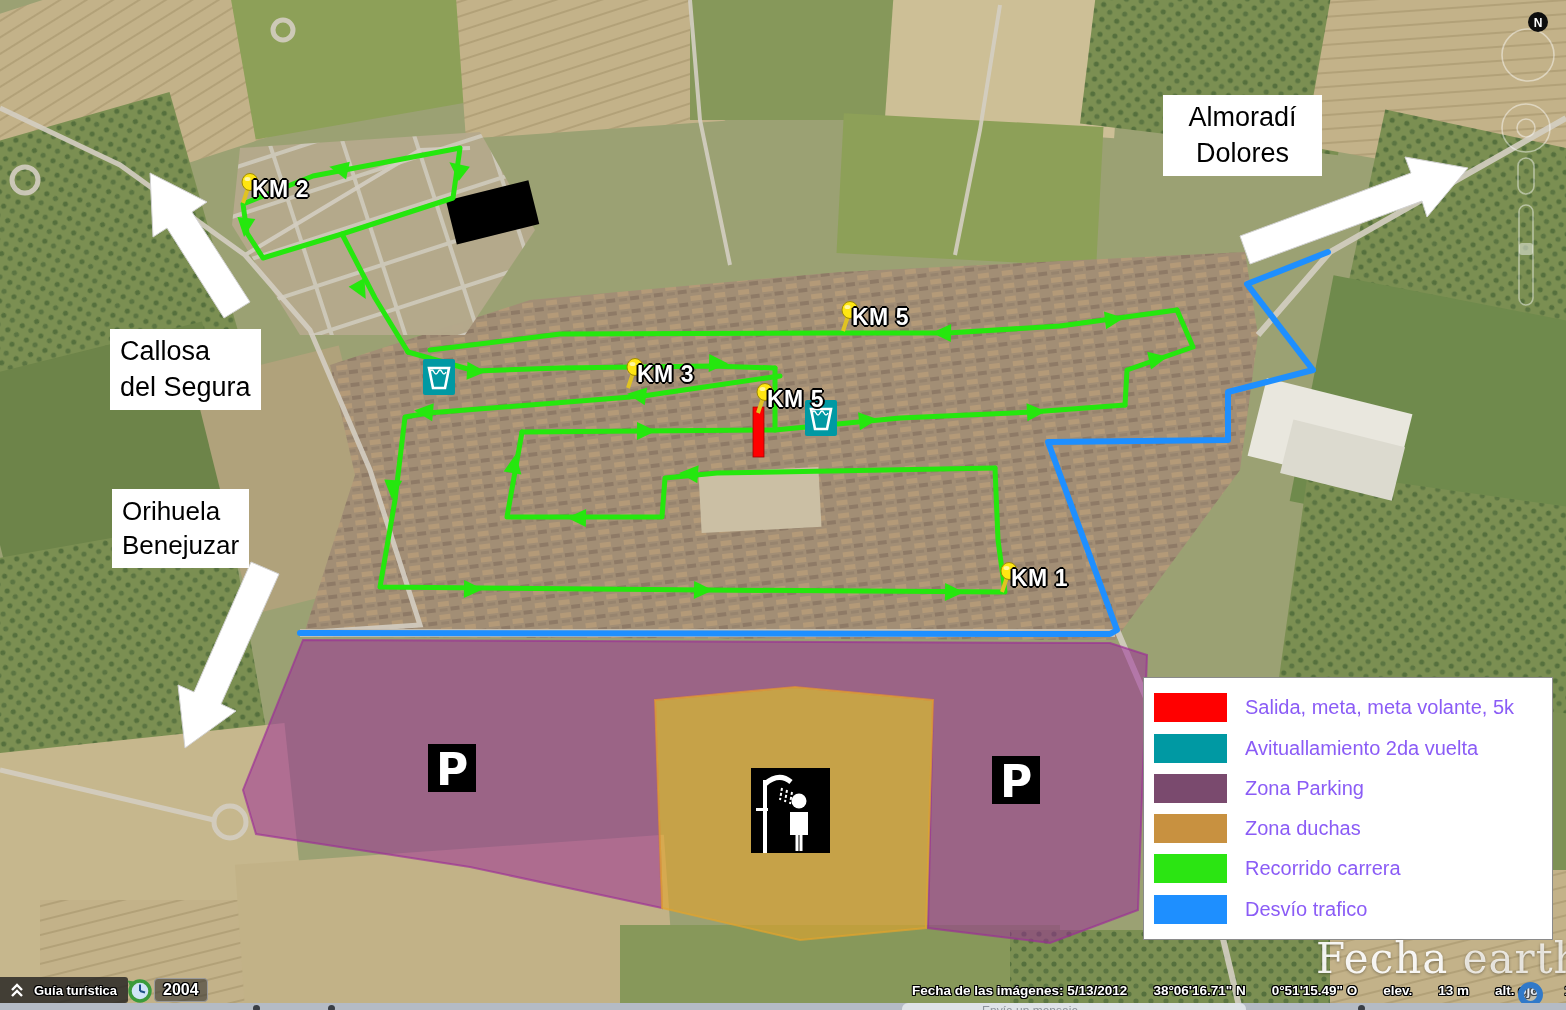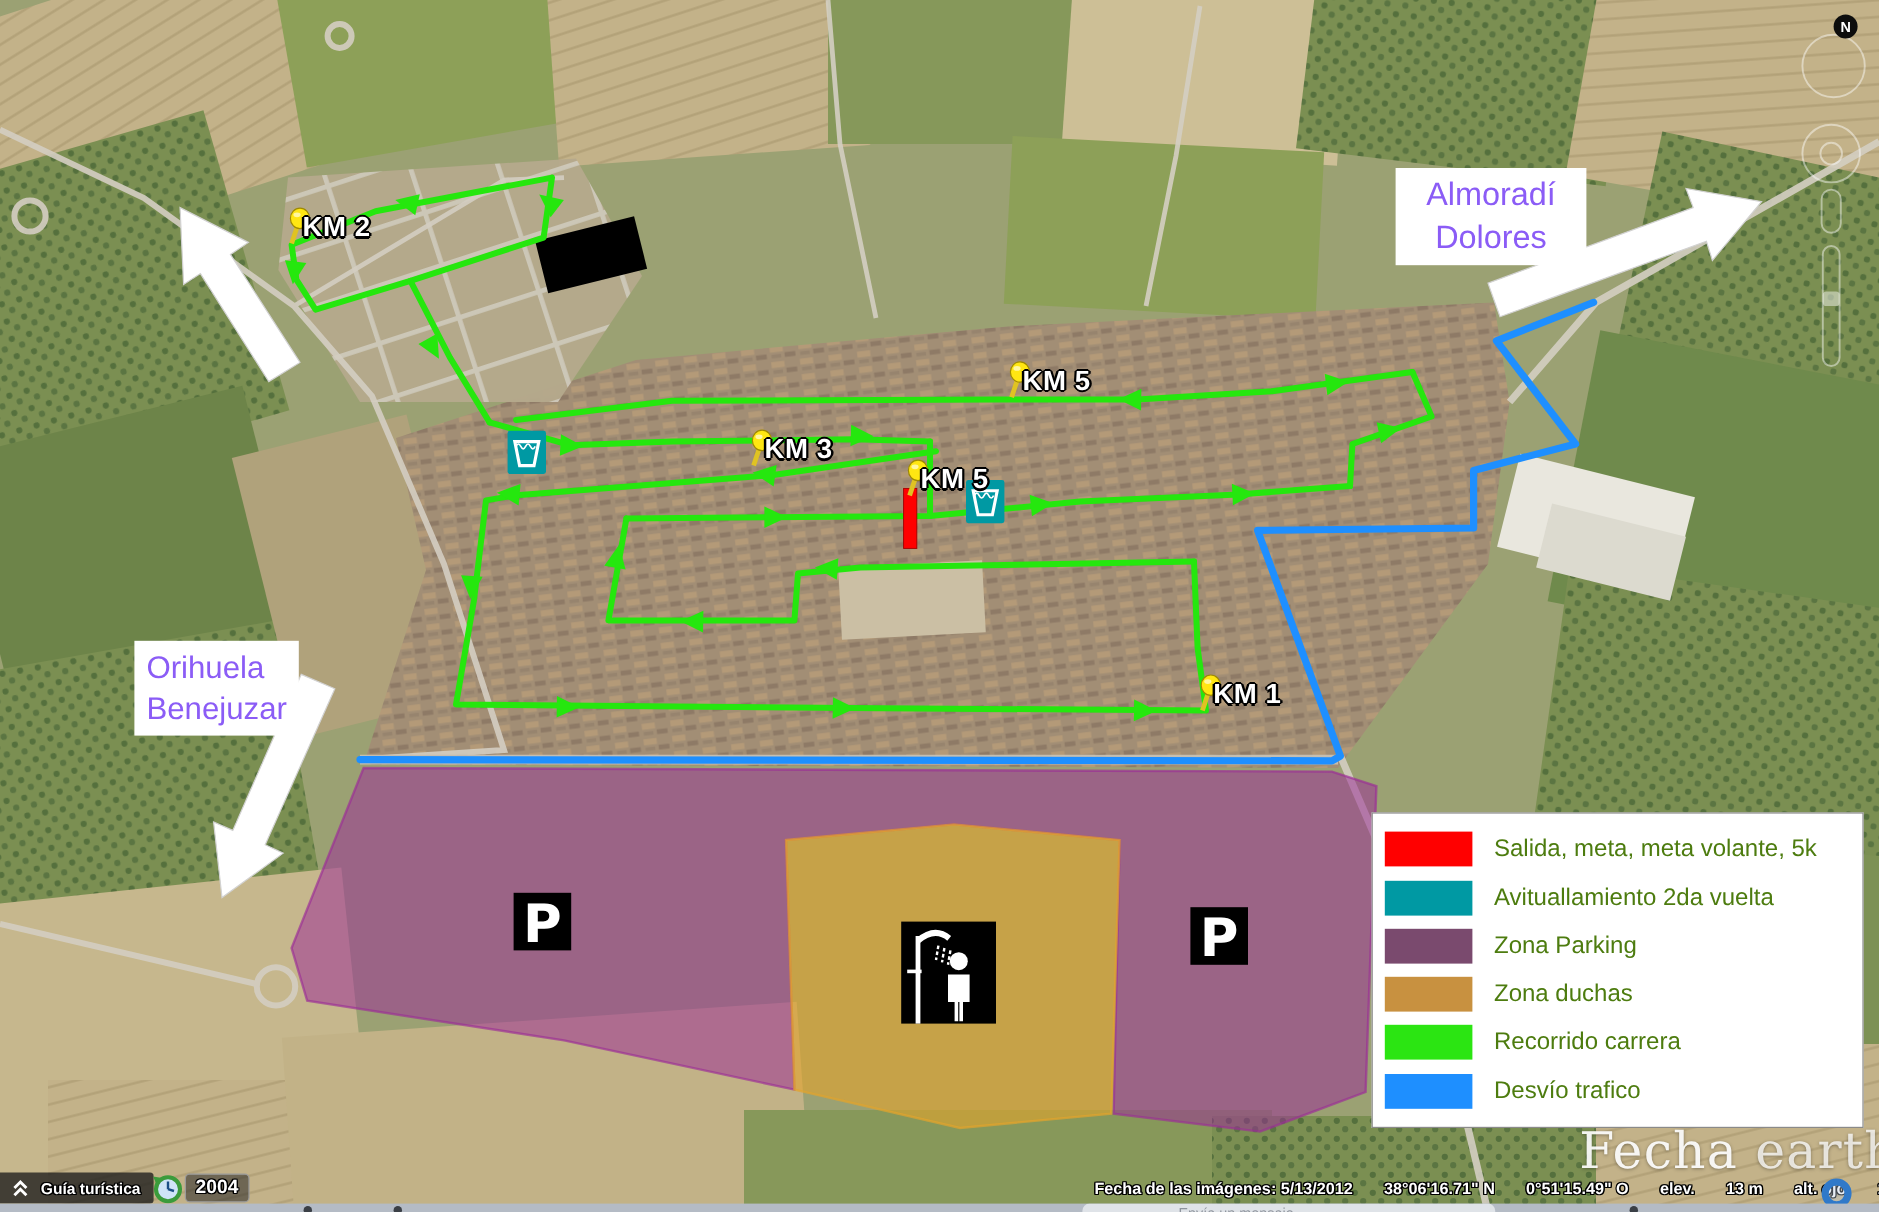--- a/index.html
+++ b/index.html
@@ -1,33 +1,33 @@
 <!DOCTYPE html>
 <html><head>
 <meta charset="utf-8">
 <style>
   html,body{margin:0;padding:0;background:#222;}
   #stage{position:relative;width:1566px;height:1010px;overflow:hidden;
          font-family:"Liberation Sans","DejaVu Sans",sans-serif;background:#9ba173;cursor:default;}
   svg.layer{position:absolute;left:0;top:0;}
   
-  .dir-label{position:absolute;background:#ffffff;color:#8b5cf6;font-size:27px;line-height:1.32;
-             padding:5px 10px;white-space:nowrap;margin-top:45px;}
+  .dir-label{position:absolute;background:#ffffff;color:#000000;font-size:27px;line-height:1.32;
+             padding:5px 10px;white-space:nowrap;}
   .dir-label.center{text-align:center;}
   
   .km-label{position:absolute;color:#fff;font-size:23px;font-weight:bold;letter-spacing:.5px;white-space:nowrap;
     text-shadow:-2px 0 0 #000,2px 0 0 #000,0 -2px 0 #000,0 2px 0 #000,
                 -1px -1px 0 #000,1px -1px 0 #000,-1px 1px 0 #000,1px 1px 0 #000;}
   
   #legend{position:absolute;left:1143px;top:677px;width:410px;height:263px;background:#fff;
           border:1px solid #8a8a8a;display:flex;flex-direction:column;justify-content:space-evenly;
           padding:4px 0;box-sizing:border-box;}
   .legend-row{display:flex;align-items:center;}
   .legend-swatch{width:73px;height:29px;margin-left:10px;flex:0 0 auto;}
-  .legend-label{margin-left:18px;font-size:20px;color:#4d7c0f;white-space:nowrap;}
+  .legend-label{margin-left:18px;font-size:20px;color:#8b5cf6;white-space:nowrap;}
   
   .outlined{color:#fff;font-weight:bold;
     text-shadow:-1px 0 0 #000,1px 0 0 #000,0 -1px 0 #000,0 1px 0 #000,
                 -1px -1px 0 #000,1px -1px 0 #000,-1px 1px 0 #000,1px 1px 0 #000;}
   #guide-bar{position:absolute;left:0;top:977px;height:26px;width:128px;background:rgba(28,28,28,.78);
              display:flex;align-items:center;border-radius:0 3px 3px 0;}
   #guide-bar span{font-size:13px;margin-left:8px;}
   #year-badge{position:absolute;left:154px;top:978px;height:22px;padding:0 8px;background:rgba(40,40,40,.55);
               border:1px solid #9a9a9a;border-radius:4px;display:flex;align-items:center;}
   #year-badge span{font-size:16px;}
@@ -209,20 +209,24 @@
         <line x1="0" y1="0" x2="5" y2="-15" stroke="#e0c322" stroke-width="4"></line>
         <ellipse cx="7" cy="-21" rx="8" ry="8.5" fill="#ffe612" stroke="#9f8a00" stroke-width="1"></ellipse>
         <ellipse cx="4.5" cy="-24" rx="3" ry="2" fill="#fff7a0"></ellipse>
       </g>
     </svg>
 
   <div class="dir-label center" style="left:1163px;top:95px;width:139px;">
     <div>Almoradí</div>
     <div>Dolores</div>
   </div>
+  <div class="dir-label" style="left:110px;top:329px;">
+    <div>Callosa</div>
+    <div>del Segura</div>
+  </div>
   <div class="dir-label" style="left:112px;top:489px;font-size:26px;">
     <div>Orihuela</div>
     <div>Benejuzar</div>
   </div>
 
   <div id="legend">
       <div class="legend-row">
         <span class="legend-swatch" style="background: rgb(255, 0, 0);"></span>
         <span class="legend-label">Salida, meta, meta volante, 5k</span>
       </div>

